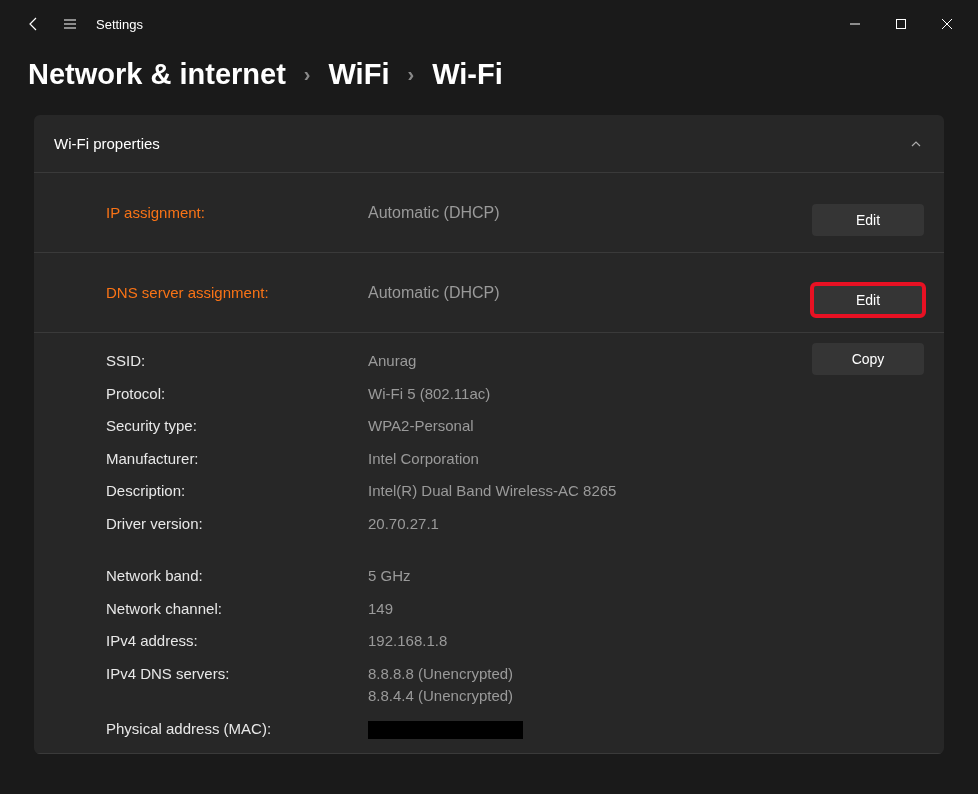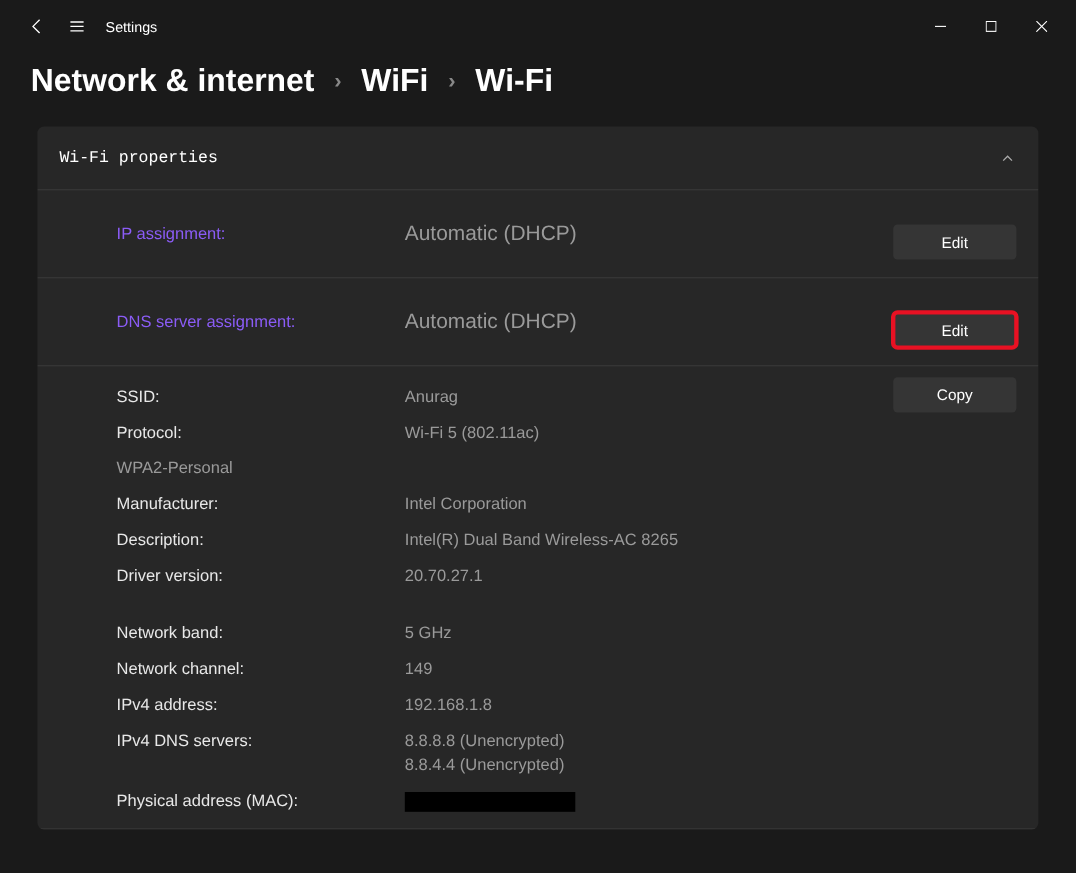--- a/index.html
+++ b/index.html
@@ -69,40 +69,40 @@
       overflow: hidden;
     }
     .panel-header {
       display: flex;
       align-items: center;
       justify-content: space-between;
       padding: 20px 20px 20px 20px;
       border-bottom: 1px solid #3a3a3a;
       cursor: pointer;
     }
-    .panel-title { font-size: 15px; color: #ffffff; font-family: Liberation Mono, monospace; }
+    .panel-title { font-size: 15px; color: #ffffff; }
     .chevron {
       width: 16px; height: 16px;
       display: flex; align-items: center; justify-content: center;
       color: #aaa;
     }
     .row {
       display: flex;
       align-items: center;
       padding: 16px 20px 16px 72px;
       border-bottom: 1px solid #3a3a3a;
     }
     .row .label {
       width: 262px;
       font-size: 15px;
-      color: #8b5cf6;
+      color: #f97316;
       flex-shrink: 0;
     }
     .row .value {
-      font-size: 19px;
+      font-size: 16px;
       color: #9a9a9a;
       flex: 1;
     }
     .row .action {
       margin-left: auto;
       margin-top: 15px;
     }
     .btn {
       background: #353535;
       border: none;
@@ -231,20 +231,21 @@
 
       <div class="kv">
         <span class="k">SSID:</span>
         <span class="v">Anurag</span>
       </div>
       <div class="kv">
         <span class="k">Protocol:</span>
         <span class="v">Wi-Fi 5 (802.11ac)</span>
       </div>
       <div class="kv">
+        <span class="k">Security type:</span>
         <span class="v">WPA2-Personal</span>
       </div>
       <div class="kv">
         <span class="k">Manufacturer:</span>
         <span class="v">Intel Corporation</span>
       </div>
       <div class="kv">
         <span class="k">Description:</span>
         <span class="v">Intel(R) Dual Band Wireless-AC 8265</span>
       </div>

